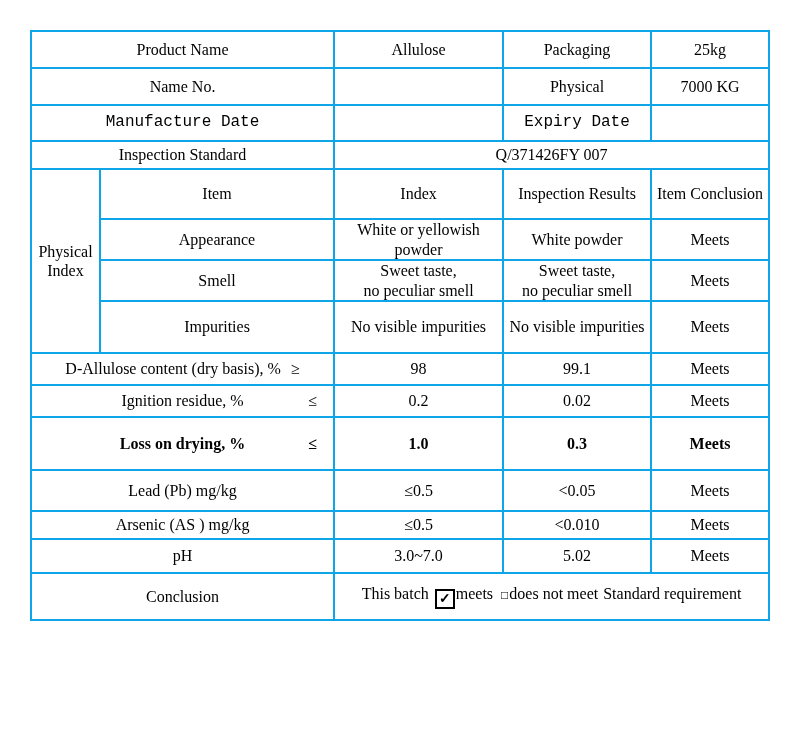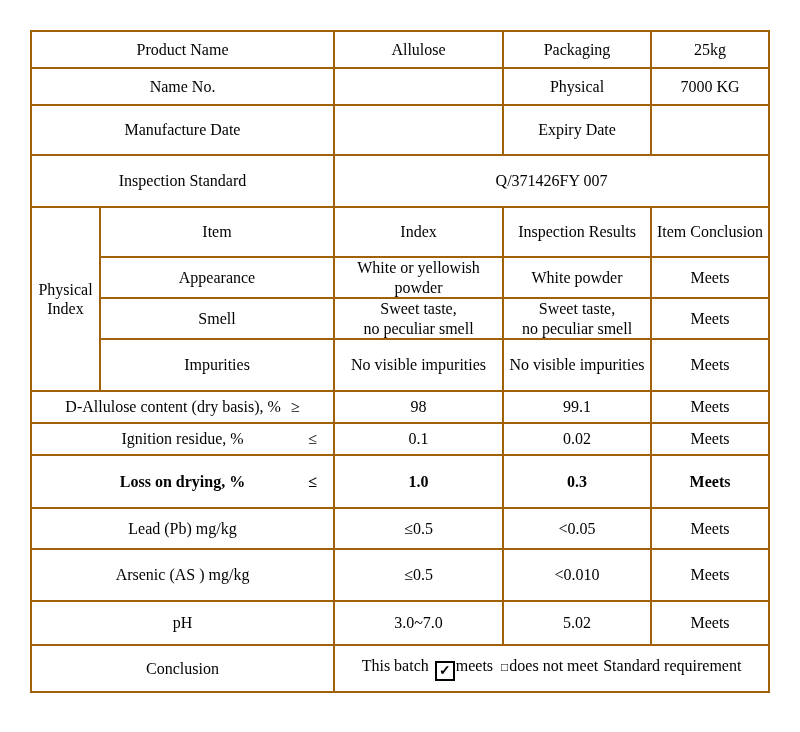--- a/index.html
+++ b/index.html
@@ -18,39 +18,39 @@
     position: absolute;
     left: 30px;
     top: 30px;
   }
   table.coa {
     border-collapse: collapse;
     table-layout: fixed;
     width: 738px;
   }
   table.coa td {
-    border: 2px solid #a16207;
+    border: 2px solid #0ea5e9;
     text-align: center;
     vertical-align: middle;
     font-size: 16px;
     line-height: 1.22;
     padding: 0 3px;
     overflow: hidden;
   }
   
   tr.h37 { height: 37px; }
-  tr.h36 { height: 50px; }
-  tr.h44 { height: 52px; padding-left: 8px; }
+  tr.h36 { height: 36px; font-family: Liberation Mono, monospace; }
+  tr.h44 { height: 28px; padding-left: 8px; }
   tr.h50 { height: 50px; }
   tr.h49 { height: 36px; }
   tr.h48 { height: 32px; border-radius: 17px; }
   tr.h52 { height: 52px; margin-left: 44px; }
   tr.h53 { height: 53px; font-weight: bold; }
   tr.h41 { height: 41px; }
-  tr.h38 { height: 44px; }
+  tr.h38 { height: 34px; }
   tr.h47 { height: 47px; }
 
   td.rel { position: relative; }
   .sym-right {
     position: absolute;
     right: 16px;
     top: 50%;
     transform: translateY(-50%);
   }
   .sym-inline { margin-left: 10px; }
@@ -159,21 +159,21 @@
       </td>
       <td>98</td>
       <td>99.1</td>
       <td>Meets</td>
     </tr>
 
     <tr class="h48">
       <td colspan="2" class="rel">
         <span>Ignition residue, %</span><span class="sym-right">≤</span>
       </td>
-      <td>0.1</td>
+      <td>0.2</td>
       <td>0.02</td>
       <td>Meets</td>
     </tr>
 
     <tr class="h53">
       <td colspan="2" class="rel">
         <span>Loss on drying, %</span><span class="sym-right">≤</span>
       </td>
       <td>1.0</td>
       <td>0.3</td>

